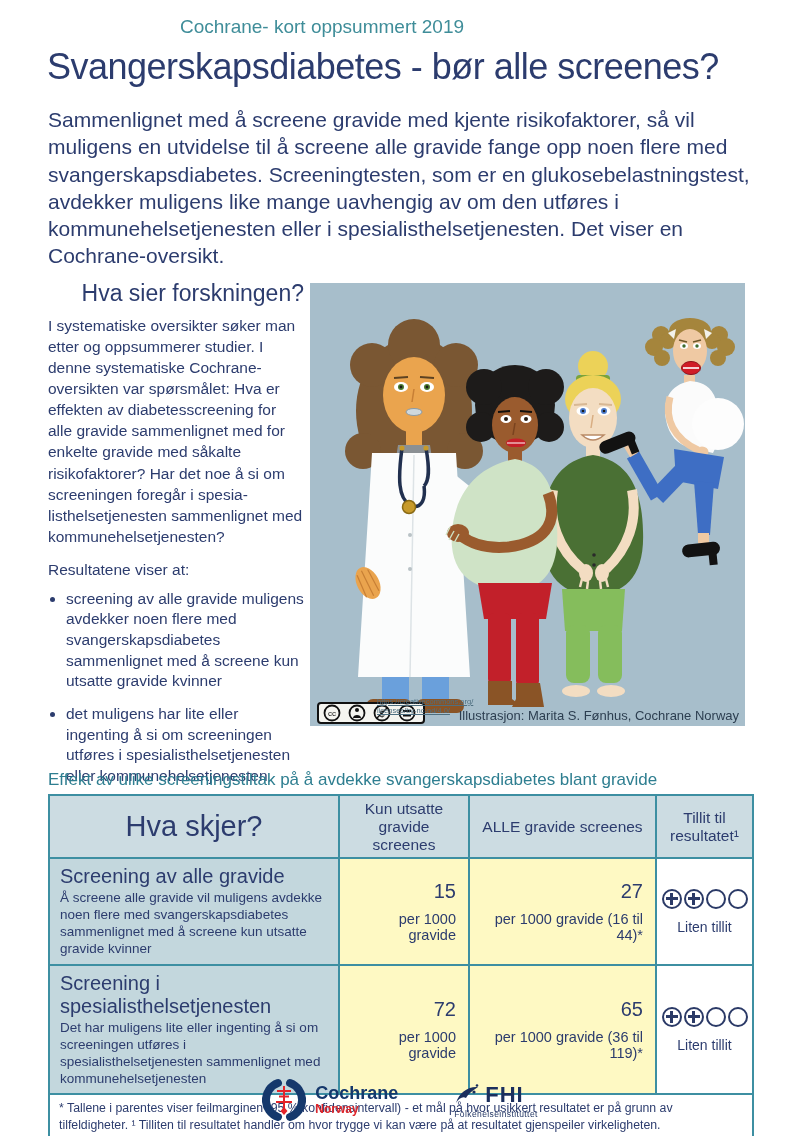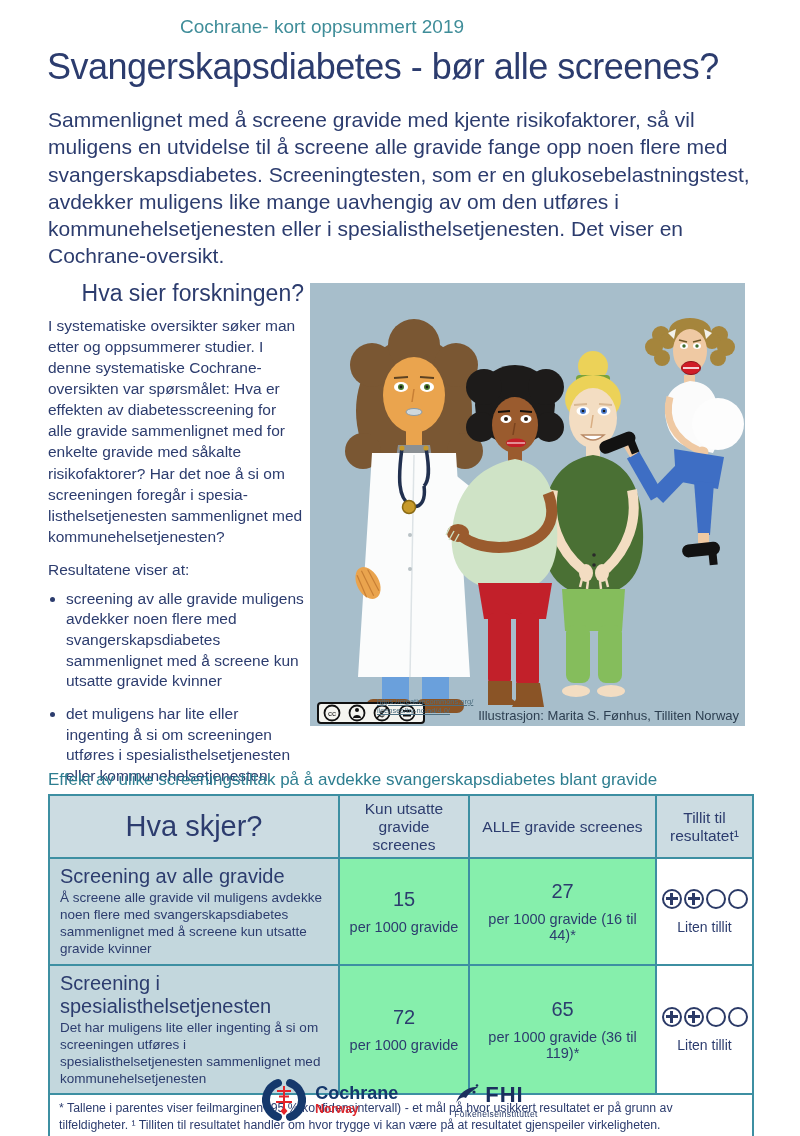--- a/index.html
+++ b/index.html
@@ -32,21 +32,21 @@
   table.effects{position:absolute;top:794px;left:48px;width:704px;
                 border-collapse:collapse;table-layout:fixed;color:#2c3c6e;}
   table.effects th,table.effects td{border:2px solid #3d8fa2;vertical-align:middle;}
   col.c1{width:290px;}col.c2{width:130px;}col.c3{width:187px;}col.c4{width:97px;}
   th.big{background:#ccdce2;font-size:29px;font-weight:400;height:48px;text-align:center;}
   th.small{background:#ccdce2;font-size:15.5px;font-weight:400;line-height:1.15;
            text-align:center;padding:4px 6px;}
   td.label-cell{background:#c3d7dd;padding:6px 10px;}
   .row-title{font-size:20px;margin-bottom:2px;}
   .row-desc{font-size:13.5px;line-height:1.25;}
-  td.val{background:#86efac;text-align:center;padding:6px 4px;}
+  td.val{background:#fef9c3;text-align:right;padding:6px 12px;}
   .num{font-size:20px;margin-bottom:8px;}
   .unit{font-size:14.5px;}
   td.conf-cell{background:#ffffff;text-align:center;padding:18px 2px;}
   .conf{display:inline-block;white-space:nowrap;margin-bottom:10px;}
   .conf .c{display:inline-block;width:16px;height:16px;border:2.5px solid #2b3a67;
            border-radius:50%;position:relative;margin:0 1px;vertical-align:middle;}
   .conf .c.plus::before{content:"";position:absolute;left:50%;top:2px;bottom:2px;
            width:2.5px;margin-left:-1.25px;background:#2b3a67;}
   .conf .c.plus::after{content:"";position:absolute;top:50%;left:2px;right:2px;
            height:2.5px;margin-top:-1.25px;background:#2b3a67;}
@@ -243,21 +243,21 @@
         <path d="M43,435 C43,431 51,431 51,435 Z" fill="#111111"></path>
         <circle cx="72" cy="430" r="7.5" fill="none" stroke="#111111" stroke-width="1.8"></circle>
         <text x="72" y="433.5" font-size="9" text-anchor="middle" fill="#111111" font-family="Liberation Sans, sans-serif">$</text>
         <line x1="67" y1="435" x2="77" y2="425" stroke="#111111" stroke-width="1.5"></line>
         <circle cx="97" cy="430" r="7.5" fill="none" stroke="#111111" stroke-width="1.8"></circle>
         <rect x="93" y="427" width="8" height="2" fill="#111111"></rect>
         <rect x="93" y="431.5" width="8" height="2" fill="#111111"></rect>
       </g>
     </svg>
     <a class="license"><span>https://creativecommons.org/</span><br><span>licenses/by-nc-nd/4.0/</span></a>
-    <div class="credit">Illustrasjon: Marita S. Fønhus, Tilliten Norway</div>
+    <div class="credit">Illustrasjon: Marita S. Fønhus, Cochrane Norway</div>
   </div>
 
   <div class="table-caption">Effekt av ulike screeningstiltak på å avdekke svangerskapsdiabetes blant gravide</div>
 
   <table class="effects">
     <colgroup>
         <col class="c1">
         <col class="c2">
         <col class="c3">
         <col class="c4">

